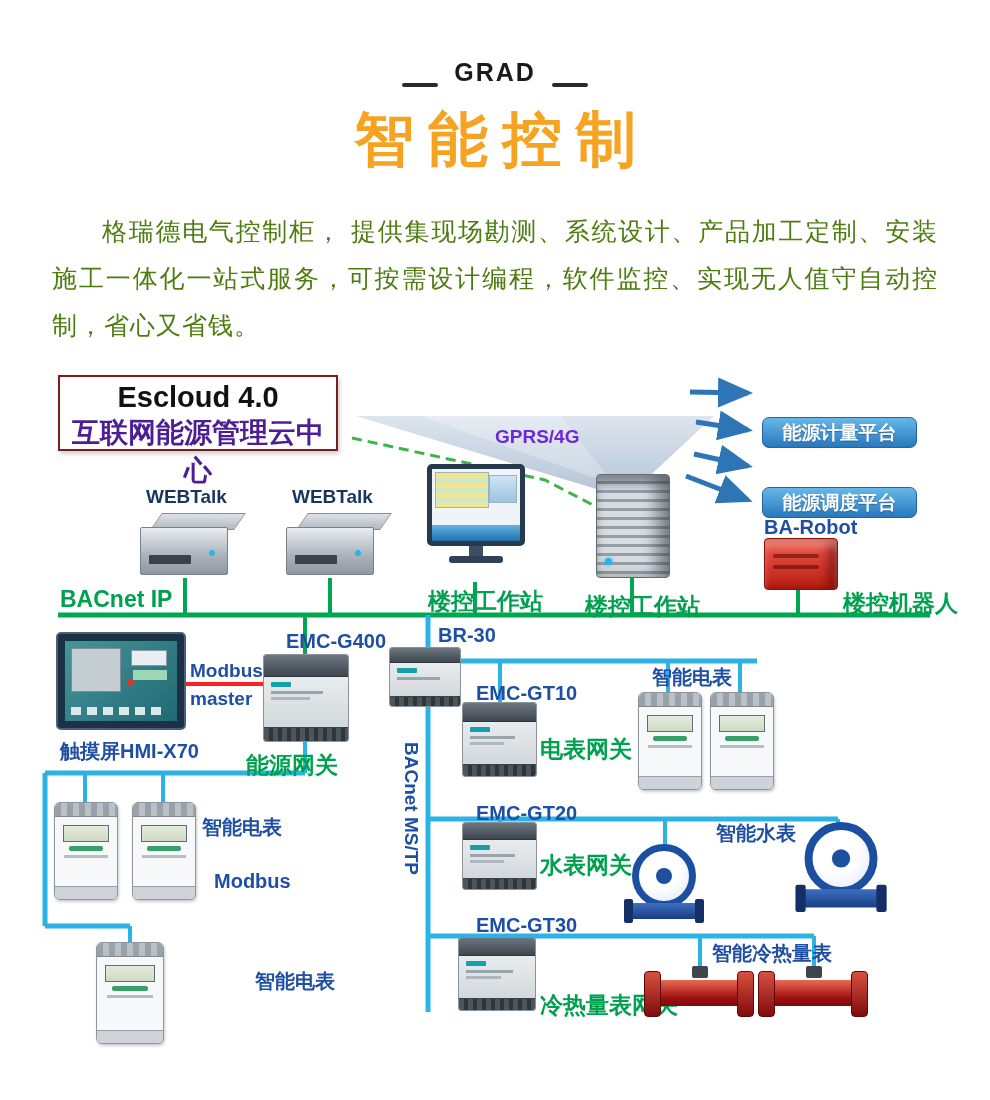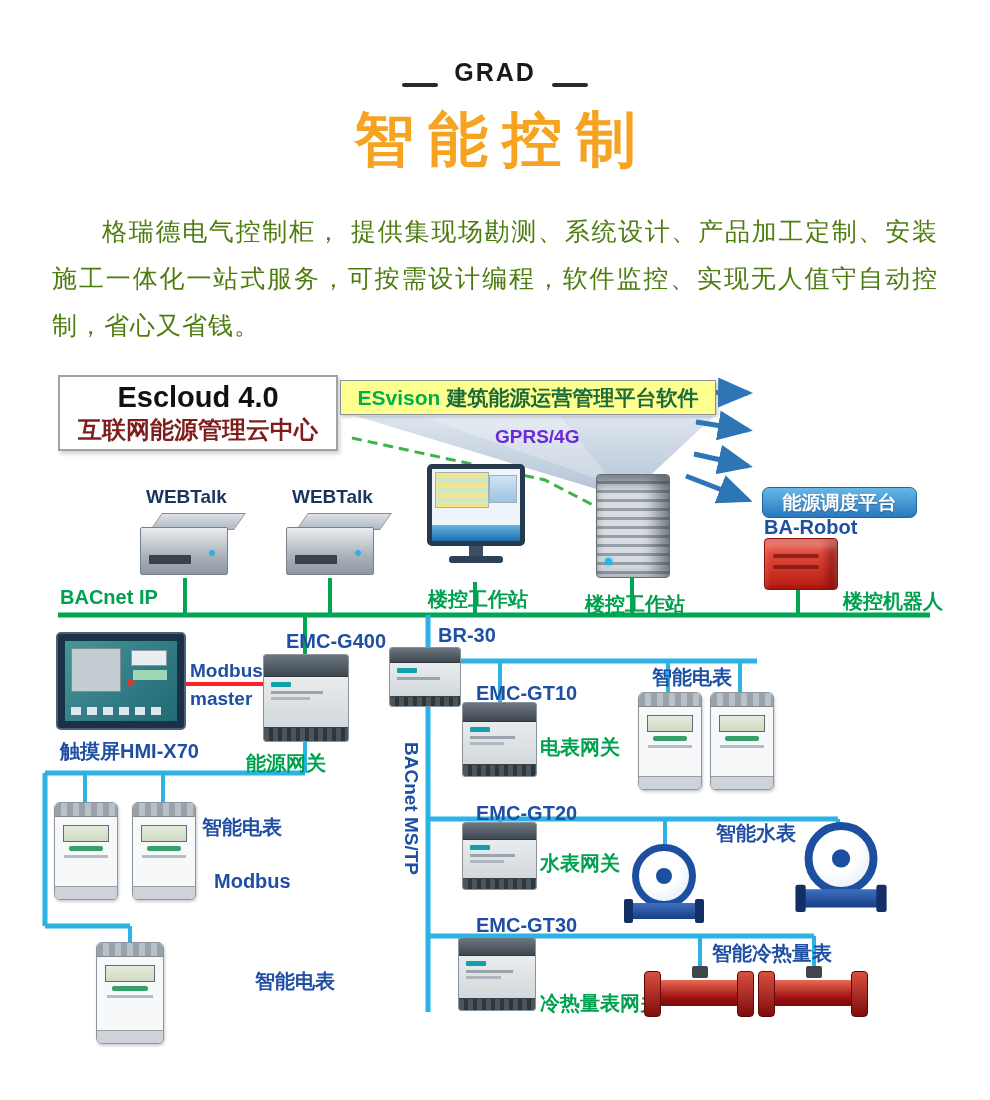--- a/index.html
+++ b/index.html
@@ -15,30 +15,30 @@
   .intro{position:absolute;top:208px;left:52px;width:886px;margin:0;
          font-size:25px;line-height:1.88;color:#4d7c0f;text-indent:2em;text-align:justify;letter-spacing:1px;}
 
   
   .diagram{position:absolute;left:0;top:370px;width:990px;height:730px;}
   .diagram svg.wires{position:absolute;left:0;top:0;pointer-events:none;}
 
   
   .lbl{position:absolute;font-weight:bold;white-space:nowrap;}
   .lbl.blue{color:#1F4FA3;font-size:20px;}
-  .lbl.green{color:#00A14E;font-size:20px;}
+  .lbl.green{color:#00A14E;font-size:23px;}
   .lbl.navy{color:#6d28d9;font-size:19px;}
   .lbl.dk{color:#17365D;font-size:19px;}
   .vert{writing-mode:vertical-rl;}
 
   
-  .escloud{position:absolute;left:58px;top:5px;width:276px;height:72px;border:2px solid #a3a3a3;
+  .escloud{position:absolute;left:58px;top:5px;width:276px;height:72px;border:2px solid #7f1d1d;
            box-shadow:2px 3px 4px rgba(120,130,140,.35);background:#fff;text-align:center;}
   .escloud .l1{font-size:29px;font-weight:bold;color:#111;margin-top:4px;}
-  .escloud .l2{font-size:24px;font-weight:bold;color:#7f1d1d;}
+  .escloud .l2{font-size:28px;font-weight:bold;color:#4c1d95;}
 
   
   .esvison{position:absolute;left:340px;top:10px;width:374px;height:33px;background:#ffff8f;
            border:1px solid #8a8f94;display:flex;align-items:center;justify-content:center;gap:6px;
            box-shadow:2px 2px 3px rgba(120,130,140,.4);}
   .esvison .eb{color:#00B050;font-weight:bold;font-size:21px;}
   .esvison .et{color:#1b6b3a;font-weight:bold;font-size:21px;}
 
   
   .plat{position:absolute;left:762px;width:153px;height:29px;border-radius:7px;
@@ -198,25 +198,22 @@
       <line x1="163" y1="403" x2="163" y2="434" stroke="#2BB3E6" stroke-width="4"></line>
       <line x1="45" y1="556" x2="130" y2="556" stroke="#2BB3E6" stroke-width="5"></line>
       <line x1="130" y1="556" x2="130" y2="572" stroke="#2BB3E6" stroke-width="4"></line>
     </svg>
 
     <div class="escloud">
       <div class="l1">Escloud 4.0</div>
       <div class="l2">互联网能源管理云中心</div>
     </div>
 
-    <div class="esvison">
-      <span class="eb">ESvison</span>
-      <span class="et">建筑能源运营管理平台软件</span>
-    </div>
-
+
+    <div class="plat" style="top:47px">能源计量平台</div>
     <div class="plat" style="top:117px">能源调度平台</div>
 
     <span class="lbl navy" style="left:495px;top:56px">GPRS/4G</span>
 
     <span class="lbl dk" style="left:146px;top:116px">WEBTalk</span>
     <span class="lbl dk" style="left:292px;top:116px">WEBTalk</span>
     <div class="netbox" style="left:140px;top:143px">
       <div class="nb-top"></div>
       <div class="nb-front">
           <span class="nb-slot"></span>

